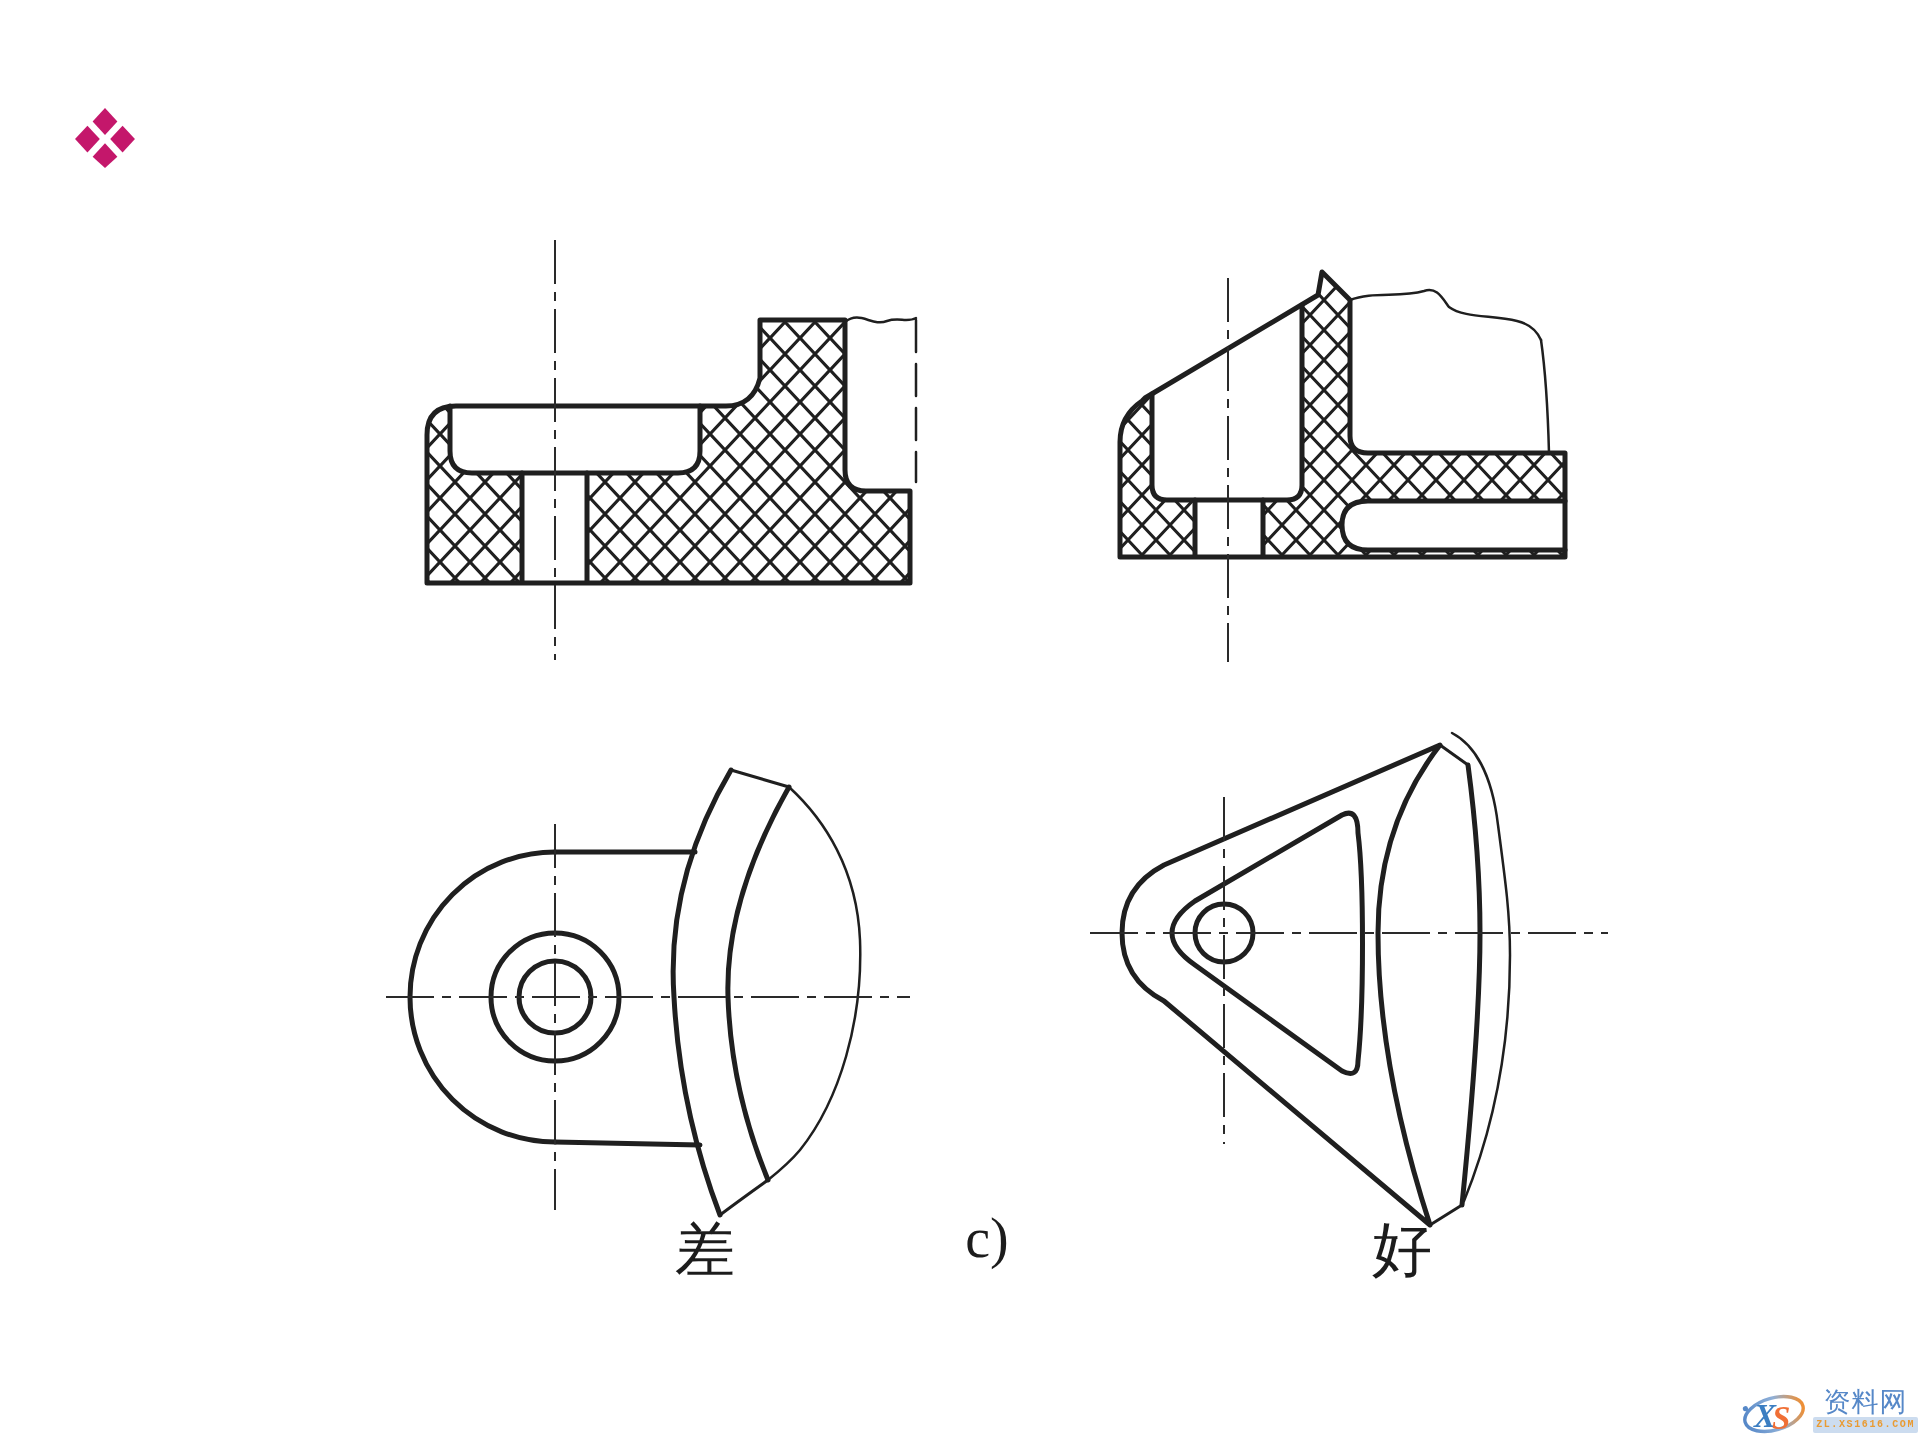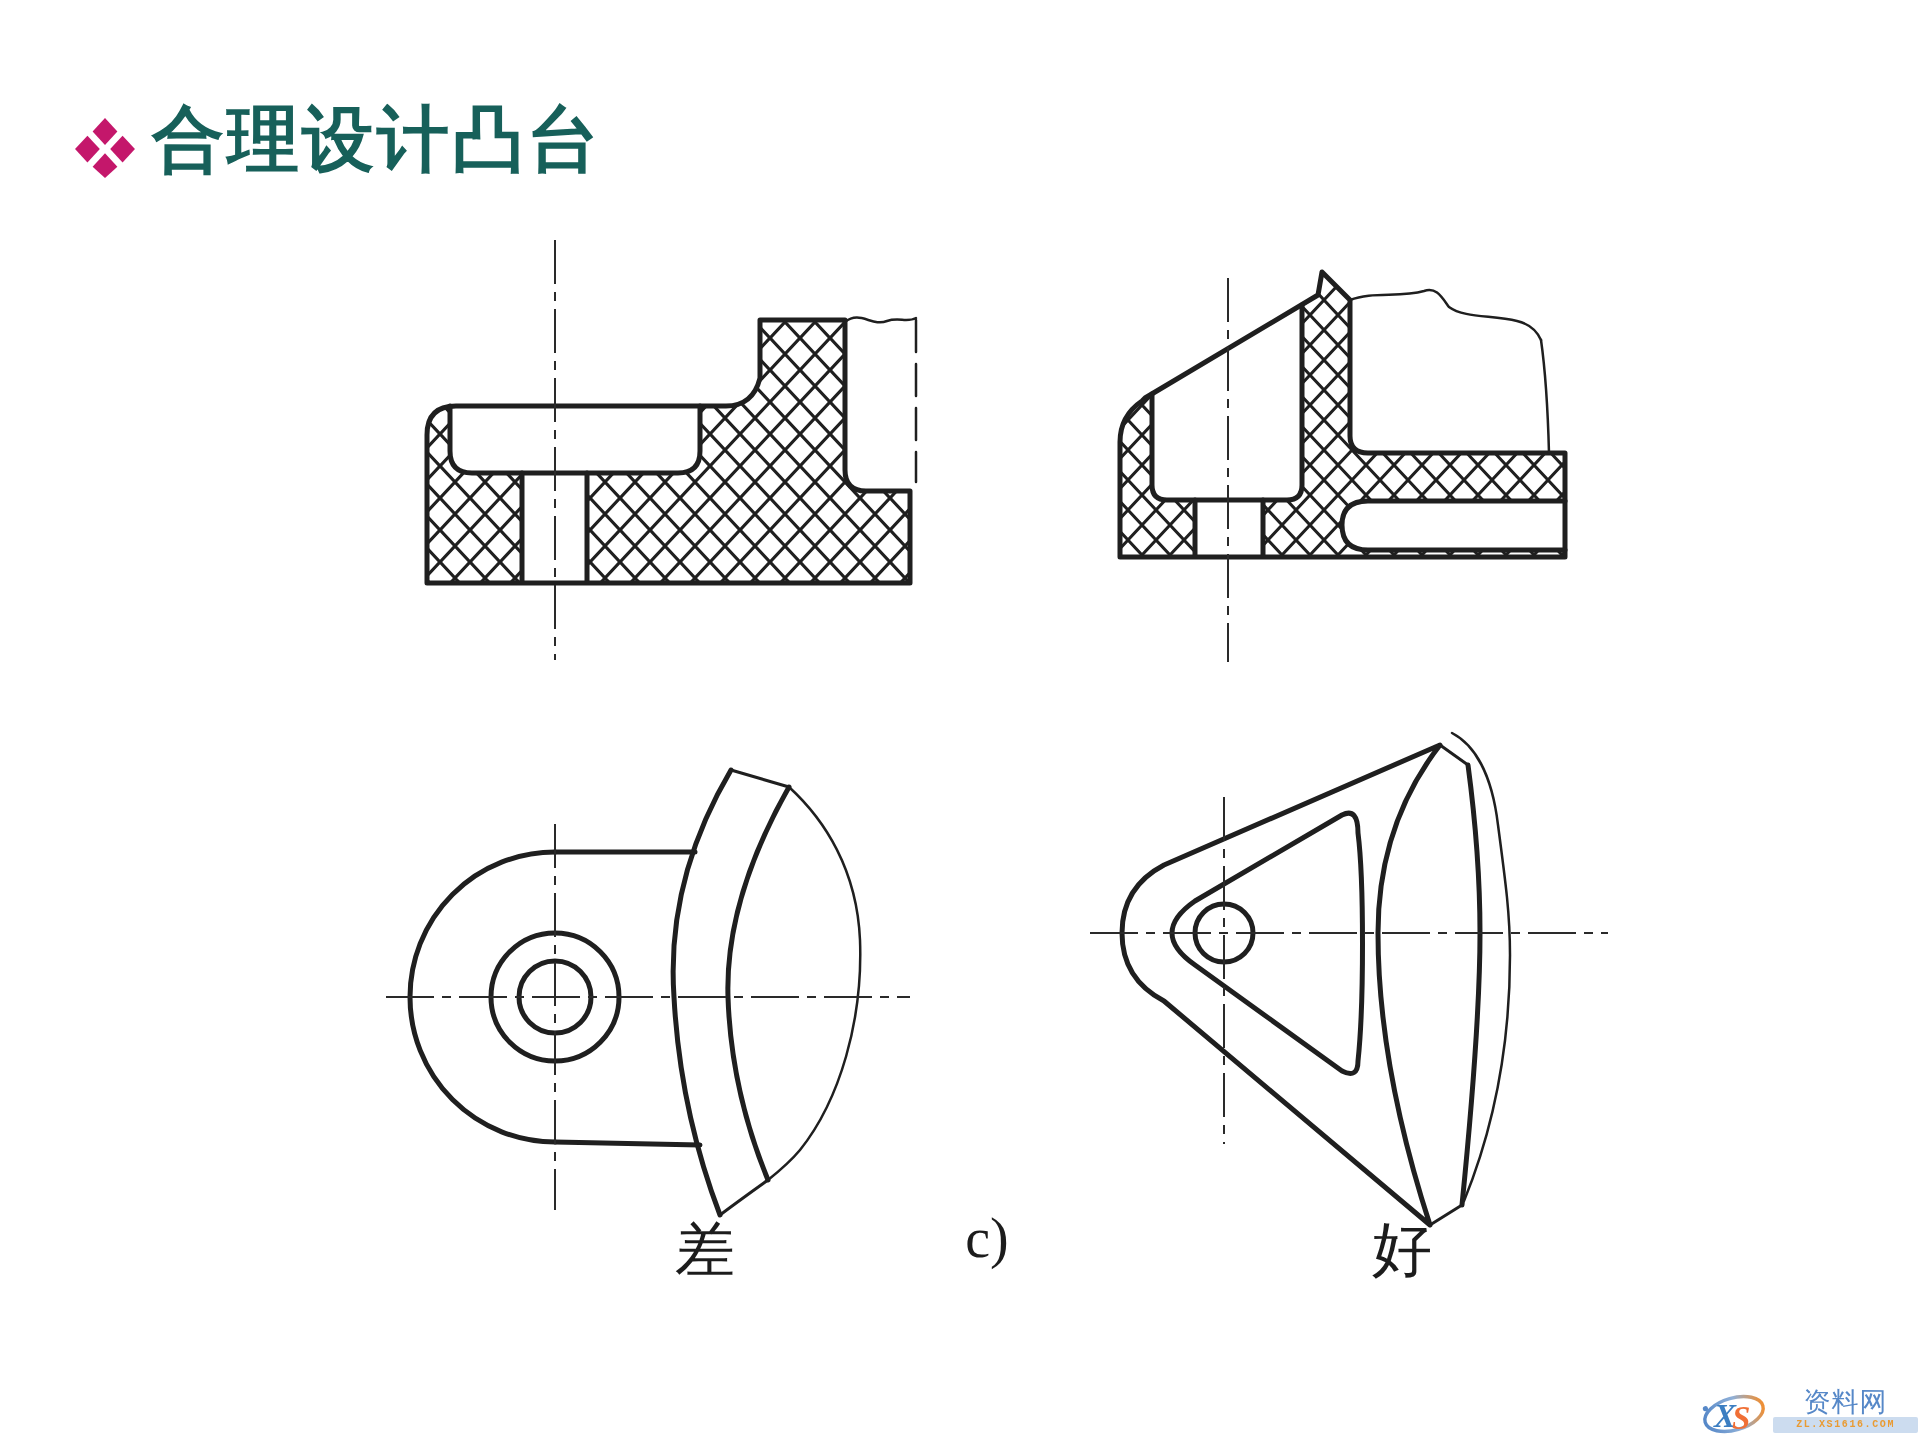--- a/index.html
+++ b/index.html
@@ -21,36 +21,35 @@
   .ln{stroke:var(--line);fill:none;stroke-linecap:round;stroke-linejoin:round;}
   .w5{stroke-width:5px;}
   .w3{stroke-width:3px;}
   .thin{stroke-width:2.5px;}
   .cl{stroke:var(--centerline);stroke-width:2px;fill:none;}
   .whitefill{fill:#ffffff;stroke:none;}
   .watermark{position:absolute;right:2px;bottom:2px;display:flex;align-items:center;gap:3px;}
   .wm-text-col{display:flex;flex-direction:column;align-items:center;gap:1px;}
   .wm-name{font-size:27px;font-weight:normal;color:var(--wm-blue);letter-spacing:1px;line-height:1;}
   .wm-badge{background:var(--wm-badge-bg);color:var(--wm-badge-text);font-size:10px;
-            font-weight:bold;letter-spacing:1.6px;padding:2px 23px;border-radius:2px;
+            font-weight:bold;letter-spacing:1.6px;padding:2px 3px;border-radius:2px;
             font-family:"Liberation Mono",monospace;line-height:1.2;}
 </style>
 </head>
 <body>
 
 <div class="title-row">
   <svg class="bullet" viewBox="0 0 60 60">
     <g fill="var(--bullet)">
       <polygon points="30,2 42,15 30,28 18,15"></polygon>
       <polygon points="13,19 25,32 13,45 1,32"></polygon>
       <polygon points="47,19 59,32 47,45 35,32"></polygon>
       <polygon points="30,36 42,49 30,60 18,49"></polygon>
     </g>
   </svg>
-  <div class="page-title">合理设计凸台</div>
 </div>
 
 <svg class="fig" style="left:410px;top:210px" width="530" height="470" viewBox="0 0 530 470">
   <defs>
     <pattern id="hatchA" patternUnits="userSpaceOnUse" width="30" height="32">
       <path d="M0,0 L30,32 M30,0 L0,32" stroke="#1f1f1f" stroke-width="3.2" fill="none"></path>
     </pattern>
   </defs>
 
   <path d="M 17,373 L 17,225 Q 17,196 46,196 L 316,196 C 333,196 345,188 350,168 L 350,110

